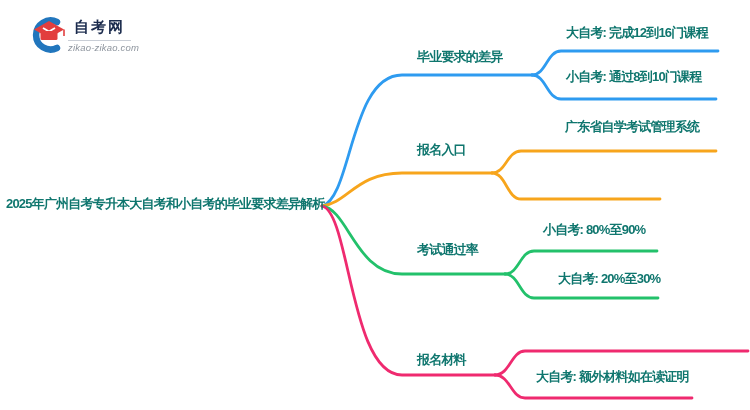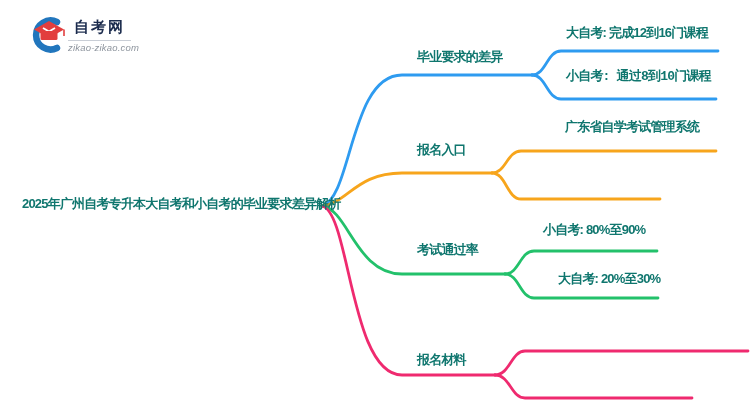--- a/index.html
+++ b/index.html
@@ -62,28 +62,29 @@
       <polygon points="21,6 36,14.5 21,23 6,14.5" fill="#e23e3e"></polygon>
       <polyline points="15,13 21,16.5 27,13" stroke="#ffffff" stroke-width="1.8" fill="none"></polyline>
       <rect x="12.5" y="16" width="17" height="9" rx="1.5" fill="#e23e3e"></rect>
       <line x1="36" y1="14.5" x2="36" y2="21" stroke="#e23e3e" stroke-width="1.6"></line>
     </svg>
     <div class="logo-name">自考网</div>
     <div class="logo-divider"></div>
     <div class="logo-url">zikao-zikao.com</div>
   </div>
 
-  <div class="node root-node" style="left:22px;top:196px;text-align:right;">2025年广州自考专升本大自考和小自考的毕业要求差异解析</div>
+  <div class="node root-node" style="left:6px;top:196px;text-align:right;">2025年广州自考专升本大自考和小自考的毕业要求差异解析</div>
 
   <div class="node" style="left:417px;top:49px;">毕业要求的差异</div>
   <div class="node" style="left:566px;top:25px;">大自考: 完成12到16门课程</div>
-  <div class="node" style="left:566px;top:69px;font-family:Liberation Mono, monospace;">小自考: 通过8到10门课程</div>
+  <div class="node" style="left:566px;top:69px;">小自考: 通过8到10门课程</div>
 
   <div class="node" style="left:417px;top:142px;">报名入口</div>
   <div class="node" style="left:565px;top:119px;">广东省自学考试管理系统</div>
 
   <div class="node" style="left:417px;top:242px;">考试通过率</div>
   <div class="node" style="left:543px;top:222px;">小自考: 80%至90%</div>
   <div class="node" style="left:521px;top:271px;margin-left:37px;">大自考: 20%至30%</div>
 
   <div class="node" style="left:417px;top:352px;">报名材料</div>
+  <div class="node" style="left:536px;top:369px;">大自考: 额外材料如在读证明</div>
 
 </div>
 
 </body></html>

